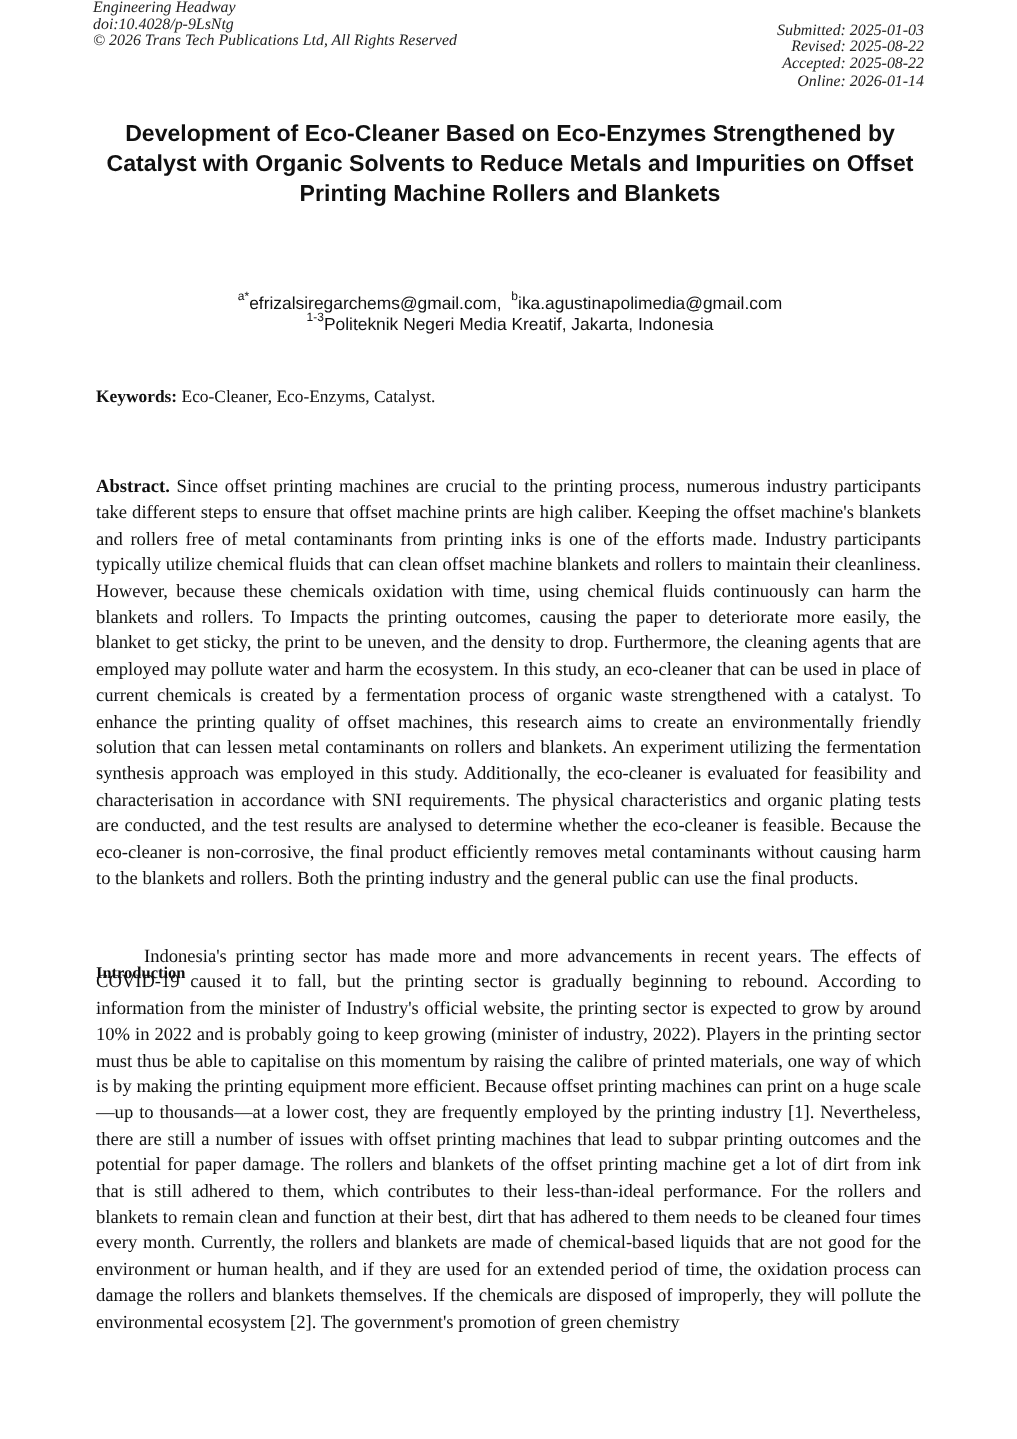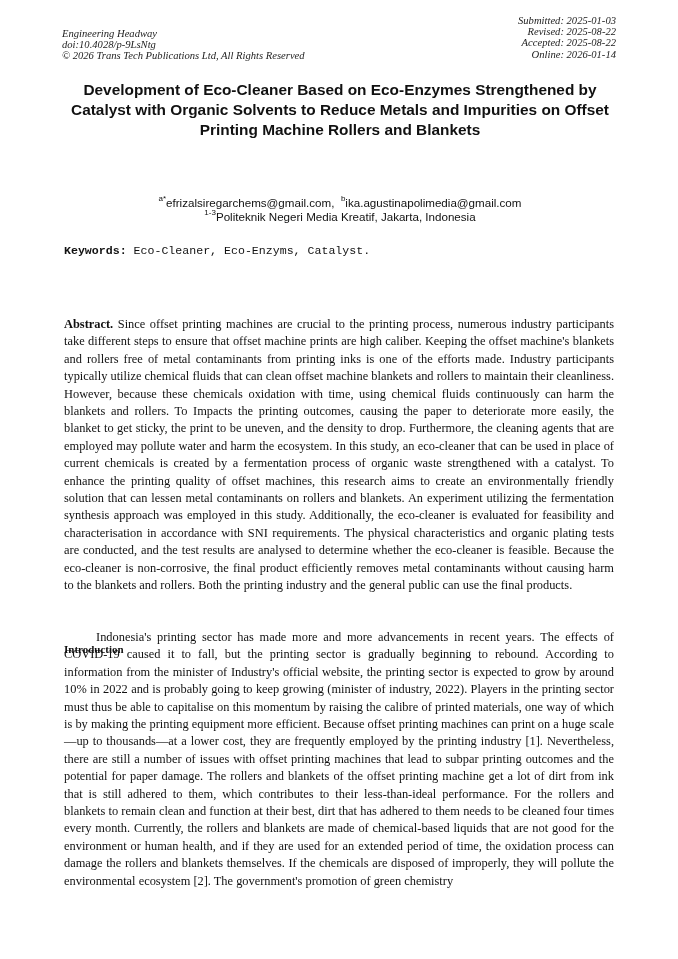--- a/index.html
+++ b/index.html
@@ -1,25 +1,25 @@
 <!DOCTYPE html>
 <html><head>
   <meta charset="utf-8">
   <style>
     html, body { margin: 0; padding: 0; background: #ffffff; }
     body { width: 678px; height: 959px; position: relative; overflow: hidden; color: #111; }
     .page { position: absolute; left: 0; top: 0; width: 678px; height: 959px; }
-    .hdr-left { position: absolute; left: 62px; top: 28px; font-family: "Liberation Serif", serif; font-style: italic; font-size: 10.6px; line-height: 11.2px; color: #222; }
+    .hdr-left { position: absolute; left: 62px; top: 0; font-family: "Liberation Serif", serif; font-style: italic; font-size: 10.6px; line-height: 11.2px; color: #222; }
     .hdr-right { position: absolute; right: 62px; top: 15px; text-align: right; font-family: "Liberation Serif", serif; font-style: italic; font-size: 10.6px; line-height: 11.2px; color: #222; }
     .title { position: absolute; left: 55px; width: 570px; top: 80px; text-align: center; font-family: "Liberation Sans", sans-serif; font-weight: bold; font-size: 15.4px; line-height: 20px; color: #111; }
     .authors { position: absolute; left: 55px; width: 570px; top: 145px; text-align: center; font-family: "Liberation Sans", sans-serif; font-size: 14.3px; line-height: 18px; }
     .authors sup, .affil sup, .emails sup { font-size: 8px; vertical-align: 6px; line-height: 0; }
     .affil { position: absolute; left: 55px; width: 570px; top: 174px; text-align: center; font-family: "Liberation Sans", sans-serif; font-size: 11.6px; line-height: 14px; margin-top: 36px; }
     .emails { position: absolute; left: 55px; width: 570px; top: 195px; text-align: center; font-family: "Liberation Sans", sans-serif; font-size: 11.6px; line-height: 16px; }
-    .keywords { position: absolute; left: 64px; top: 244px; font-family: Liberation Mono, monospace; font-size: 11.6px; line-height: 14px; text-align: center; }
+    .keywords { position: absolute; left: 64px; top: 258px; font-family: Liberation Serif, serif; font-size: 11.6px; line-height: 14px; text-align: center; }
     .keywords b { font-weight: bold; }
     .abstract { position: absolute; left: 64px; width: 550px; top: 272px; font-family: "Liberation Serif", serif; font-size: 12.4px; line-height: 17.4px; text-align: justify; margin-top: 44px; }
     .abstract b { font-weight: bold; }
     .section-head { position: absolute; left: 64px; top: 642px; font-family: "Liberation Serif", serif; font-weight: bold; font-size: 11px; line-height: 14px; }
     .intro { position: absolute; left: 64px; width: 550px; top: 629px; font-family: "Liberation Serif", serif; font-size: 12.4px; line-height: 17.4px; text-align: justify; text-indent: 32px; }
   </style>
 </head>
 <body>
 
 <div class="page">

